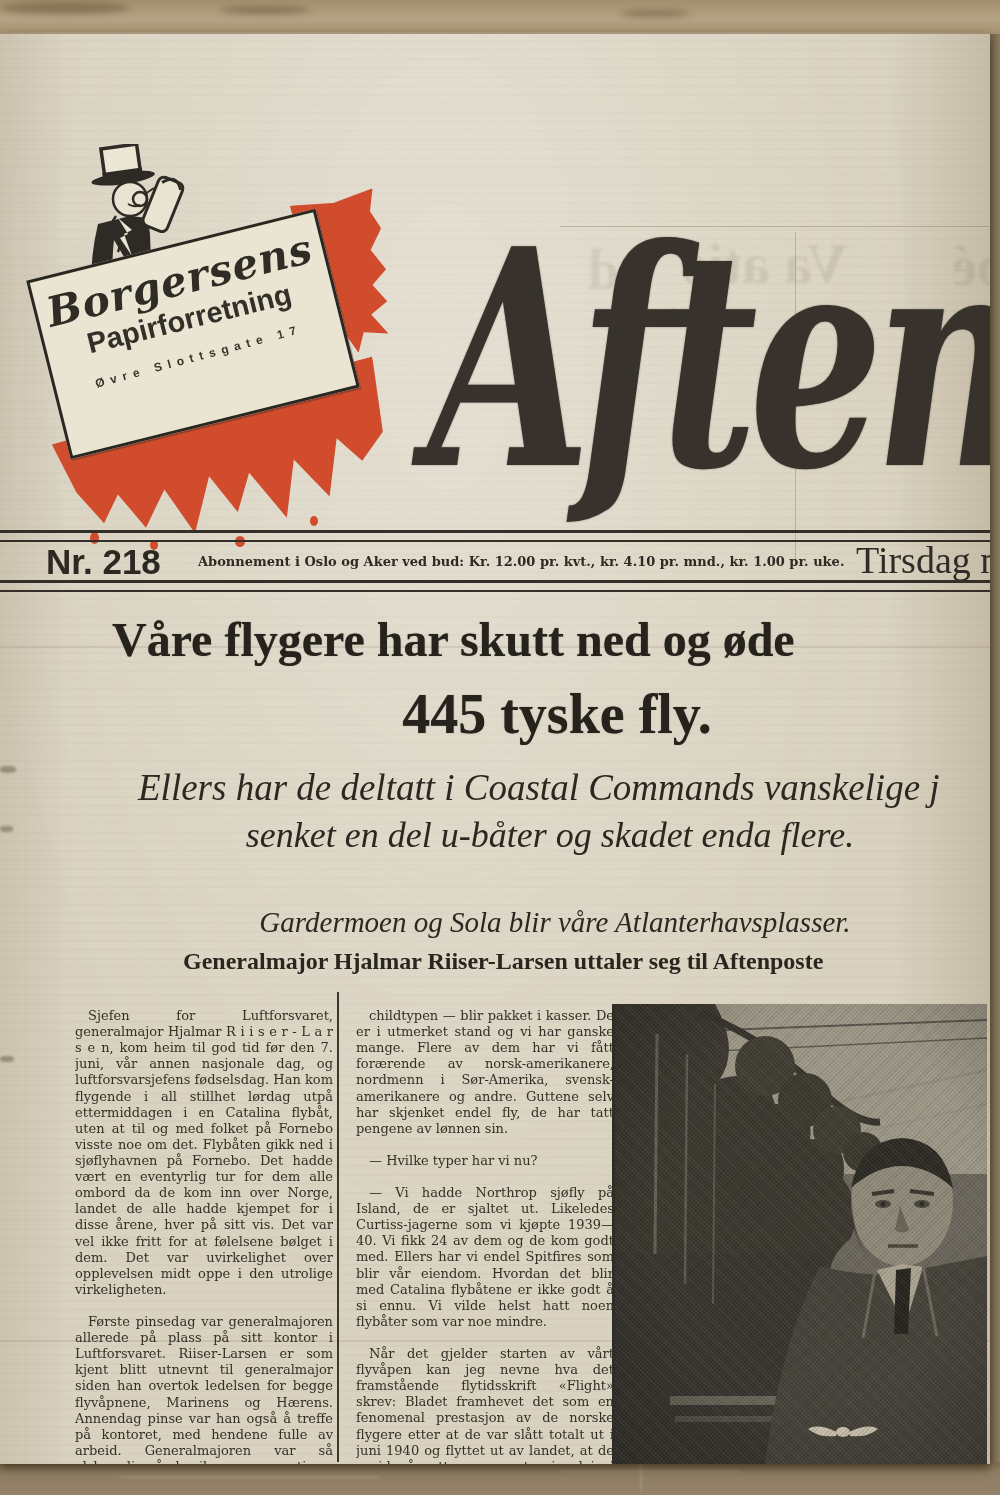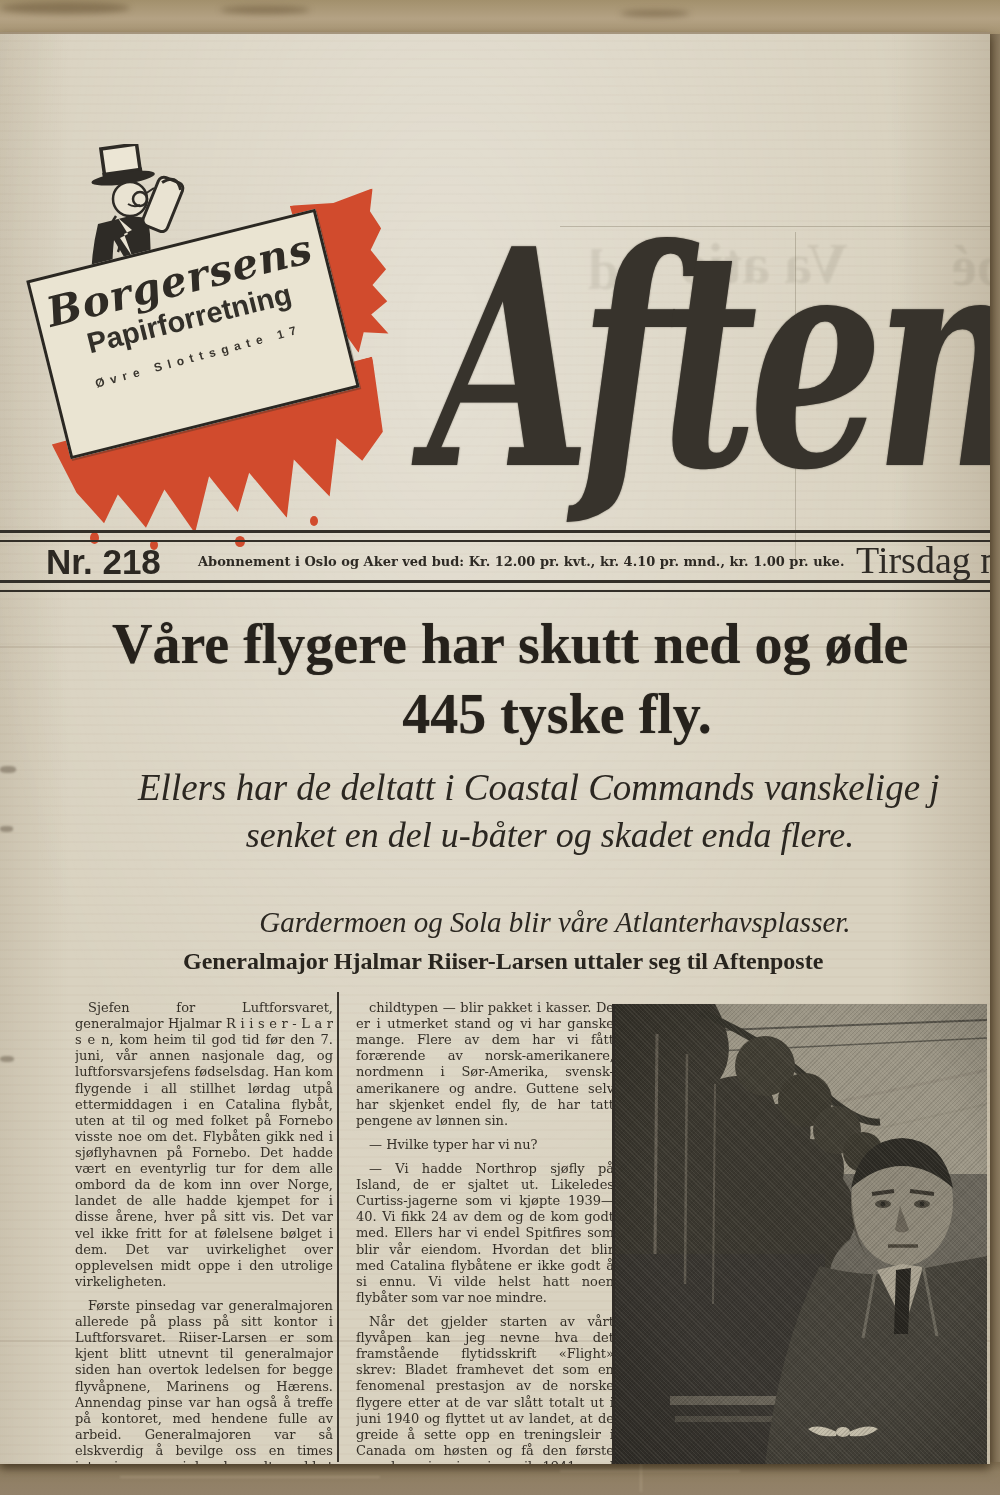--- a/index.html
+++ b/index.html
@@ -72,30 +72,30 @@
     font-size:300px;line-height:1;color:#37332c;letter-spacing:-12px;
     transform:scale(.7,1);transform-origin:left top;white-space:nowrap;
     text-shadow:0 0 2px rgba(55,50,40,.6);
   }
   
   .rule-double{position:absolute;left:0;width:990px;height:7px;border-top:3px solid #332f28;border-bottom:2px solid #332f28;}
   .dateline-issue{position:absolute;left:46px;top:508px;font-family:Liberation Sans, sans-serif;font-weight:bold;font-size:35px;color:#2c2822;}
   .dateline-sub{position:absolute;left:163px;top:520px;font-family:"DejaVu Serif", serif;font-weight:bold;font-size:13px;color:#2e2a24;white-space:nowrap;margin-left:35px;}
   .dateline-day{position:absolute;left:856px;top:504px;font-family:Liberation Serif, serif;font-size:38px;color:#2f2b26;white-space:nowrap;}
   
-  .hl1{position:absolute;left:112px;top:578px;font-family:"Liberation Serif", serif;font-weight:bold;font-size:56px;line-height:1.15;color:#26221c;white-space:nowrap;text-shadow:0 0 1px rgba(45,40,32,.55);}
+  .hl1{position:absolute;left:112px;top:578px;font-family:"Liberation Serif", serif;font-weight:bold;font-size:48px;line-height:1.15;color:#26221c;white-space:nowrap;text-shadow:0 0 1px rgba(45,40,32,.55);}
   .hl2{position:absolute;left:0;top:648px;width:990px;text-align:center;transform:translateX(62px);font-family:"Liberation Serif", serif;font-weight:bold;font-size:56px;color:#26221c;white-space:nowrap;text-shadow:0 0 1px rgba(45,40,32,.55);}
   .deck-i1{position:absolute;left:138px;top:732px;font-family:"Liberation Serif", serif;font-style:italic;font-size:37px;color:#2b2721;white-space:nowrap;text-align:right;}
   .deck-i2{position:absolute;left:0;top:780px;width:990px;text-align:center;transform:translateX(55px);font-family:"Liberation Serif", serif;font-style:italic;font-size:36px;color:#2b2721;white-space:nowrap;}
   .deck-b{position:absolute;left:143px;top:833px;font-family:"Liberation Serif", serif;font-weight:bold;font-size:27px;color:#29251f;white-space:nowrap;}
   .deck-i3{position:absolute;left:0;top:872px;width:990px;text-align:center;transform:translateX(60px);font-family:"Liberation Serif", serif;font-style:italic;font-size:29px;color:#2b2721;white-space:nowrap;}
   .byline{position:absolute;left:183px;top:914px;font-family:"Liberation Serif", serif;font-weight:bold;font-size:24px;color:#29251f;white-space:nowrap;}
   
   .col{position:absolute;top:958px;height:472px;overflow:hidden;font-size:13px;line-height:1.24;text-align:justify;color:#342f27;}
-  .col p{margin:8px 0 5px 0;text-indent:13px;}
+  .col p{margin:16px 0 5px 0;text-indent:13px;}
   .col1{left:75px;width:258px;}
   .col2{left:356px;width:258px;}
   .col-divider{position:absolute;background:#3b362e;width:2px;}
   
   .photo{
     position:absolute;left:612px;top:970px;width:372px;height:460px;
     border-left:3px solid #2f2b26;background:#66635a;overflow:hidden;
   }
   .photo-grain{
     position:absolute;inset:0;

